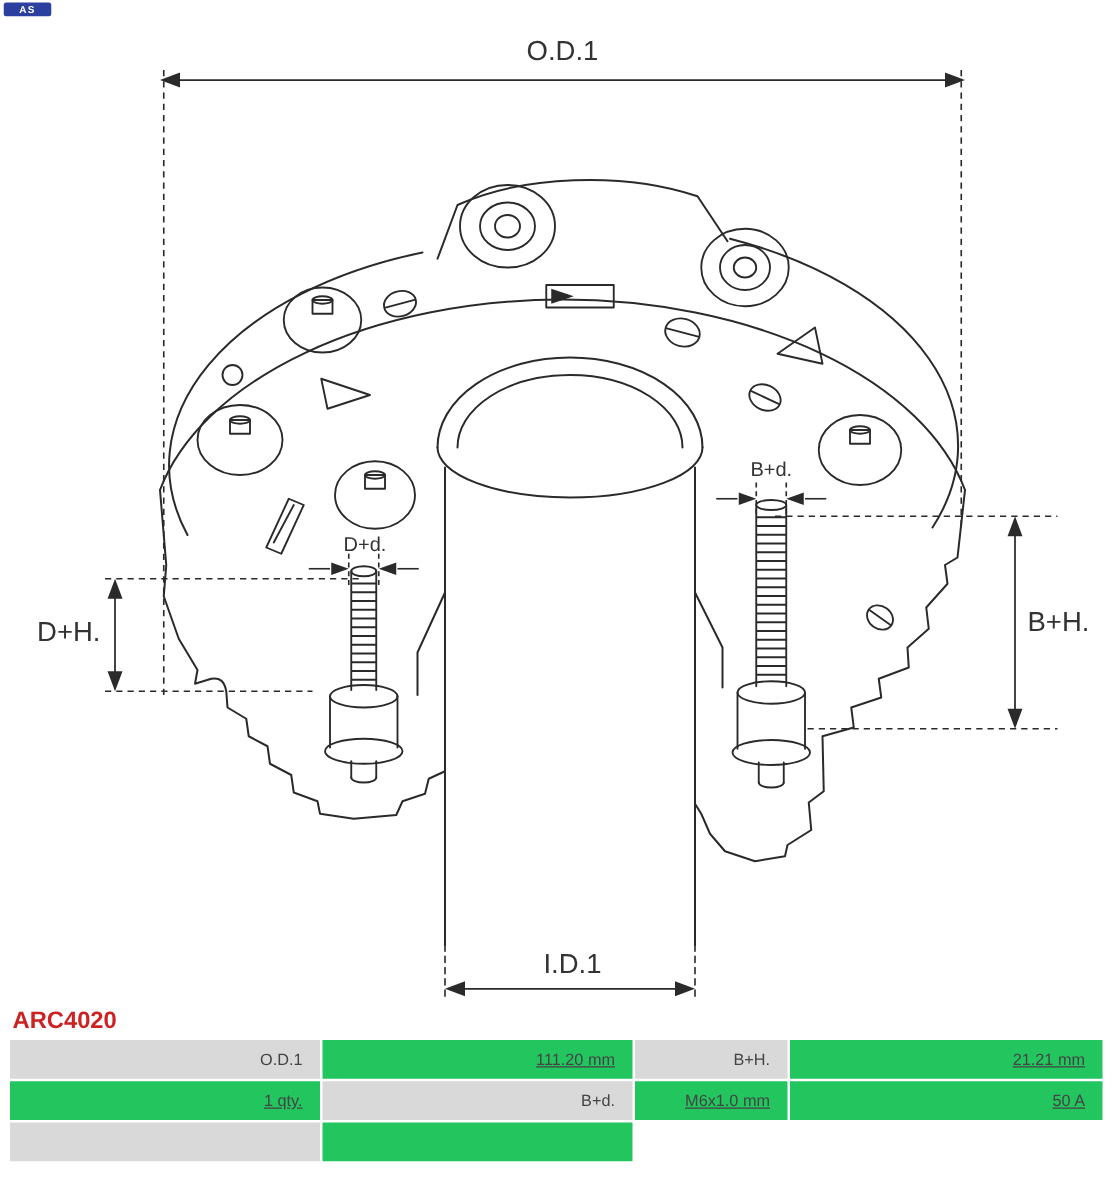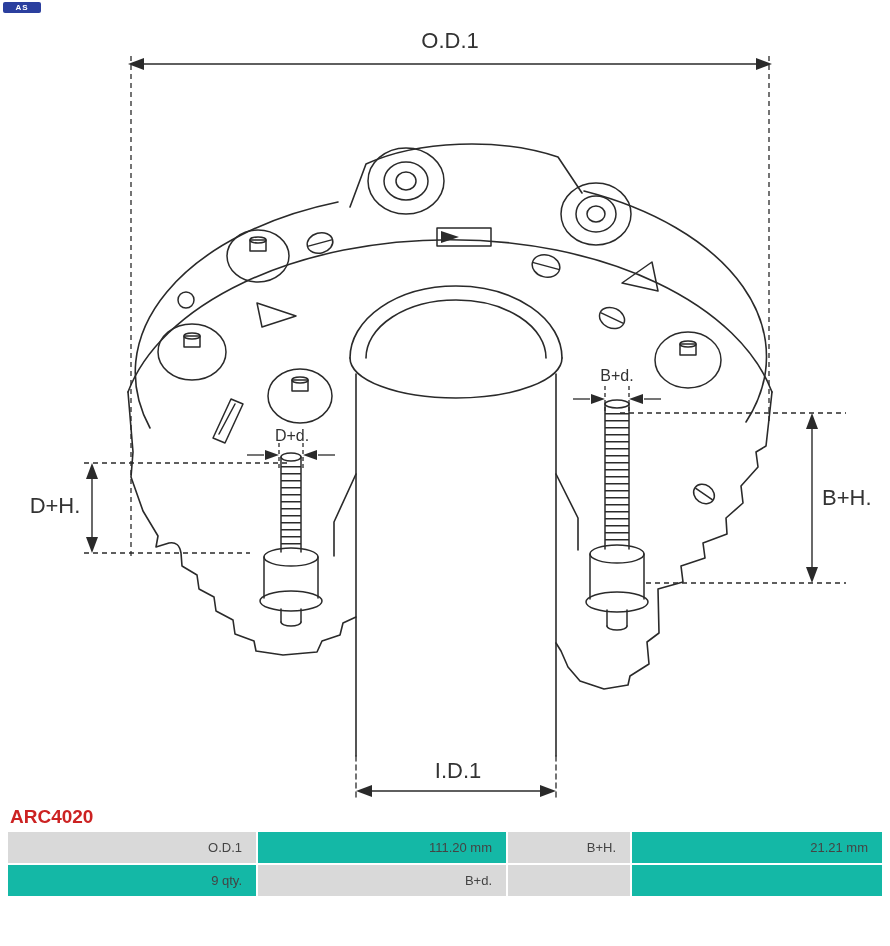--- a/index.html
+++ b/index.html
@@ -29,21 +29,21 @@
     gap:2px;
     background:#ffffff;
   }
   .spec-table .cell{
     height:31px;line-height:31px;
     padding-right:14px;text-align:right;
     font-size:13px;color:#444444;
     white-space:nowrap;overflow:hidden;
   }
   .spec-table .lbl{background:#d9d9d9;}
-  .spec-table .val{background:#14b8a6;}
+  .spec-table .val{background:#22c55e;text-decoration:underline;}
 </style>
 </head>
 <body>
 
 <div class="as-logo">
   <span>AS</span>
 </div>
 
 <div class="drawing-wrap">
 <svg width="890" height="802" viewBox="0 0 890 802">
@@ -226,18 +226,20 @@
 
 <div class="part-number">ARC4020</div>
 
 <div class="spec-table">
 
   <div class="cell lbl">O.D.1</div>
   <div class="cell val">111.20 mm</div>
   <div class="cell lbl">B+H.</div>
   <div class="cell val">21.21 mm</div>
 
-  <div class="cell val">9 qty.</div>
+  <div class="cell val">1 qty.</div>
   <div class="cell lbl">B+d.</div>
-
+  <div class="cell val">M6x1.0 mm</div>
+
+  <div class="cell val">50 A</div>
   <div class="cell lbl"></div>
   <div class="cell val"></div>
 </div>
 
 </body></html>

